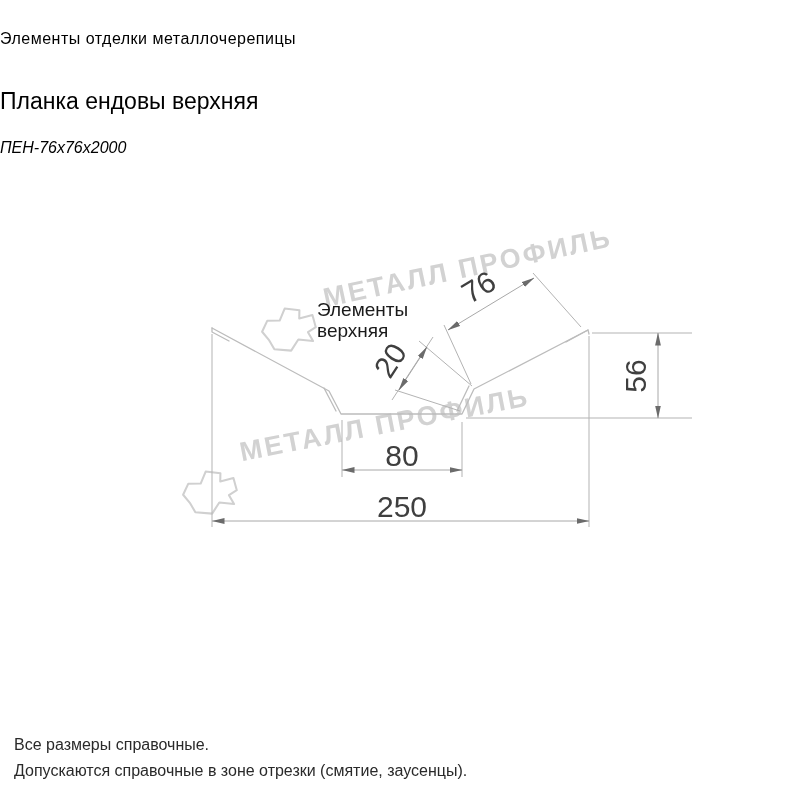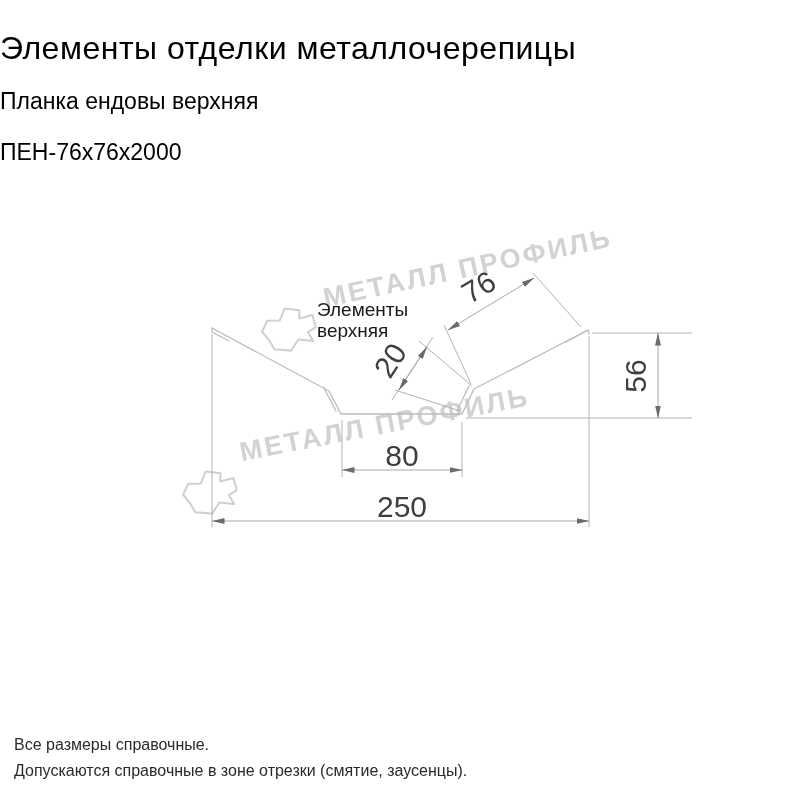--- a/index.html
+++ b/index.html
@@ -1,21 +1,21 @@
 <!DOCTYPE html>
 <html><head>
 <meta charset="utf-8">
 <style>
   html,body{margin:0;padding:0;background:#ffffff;}
   body{width:800px;height:800px;position:relative;overflow:hidden;
        font-family:"Liberation Sans", sans-serif;-webkit-font-smoothing:antialiased;}
   .abs{position:absolute;}
-  .page-title{position:absolute;left:0;top:30px;width:730px;font-size:32px;letter-spacing:.5px;}
+  .page-title{position:absolute;left:0;top:30px;width:730px;font-size:16px;letter-spacing:.5px;}
   .product-subtitle{position:absolute;left:0;top:88px;width:730px;font-size:23px;}
-  .product-model{position:absolute;left:0;top:139px;width:730px;font-size:23px;}
+  .product-model{position:absolute;left:0;top:139px;width:730px;font-size:16px;font-style:italic;}
   
   .wm-text{color:#d2d2d2;font-size:27px;font-weight:bold;letter-spacing:2.5px;white-space:nowrap;}
   .wm1-text{left:327px;top:283px;transform:rotate(-12deg);transform-origin:0 100%;}
   .wm2-text{left:243px;top:437px;transform:rotate(-11deg);transform-origin:0 100%;}
   .wm-cloud{width:58px;height:52px;}
   .wm1-cloud{left:260px;top:304px;transform:rotate(-6deg);}
   .wm2-cloud{left:181px;top:467px;transform:rotate(-6deg);}
   
   .face-label{left:317px;top:299px;font-size:19px;line-height:21px;color:#1a1a1a;}
   

